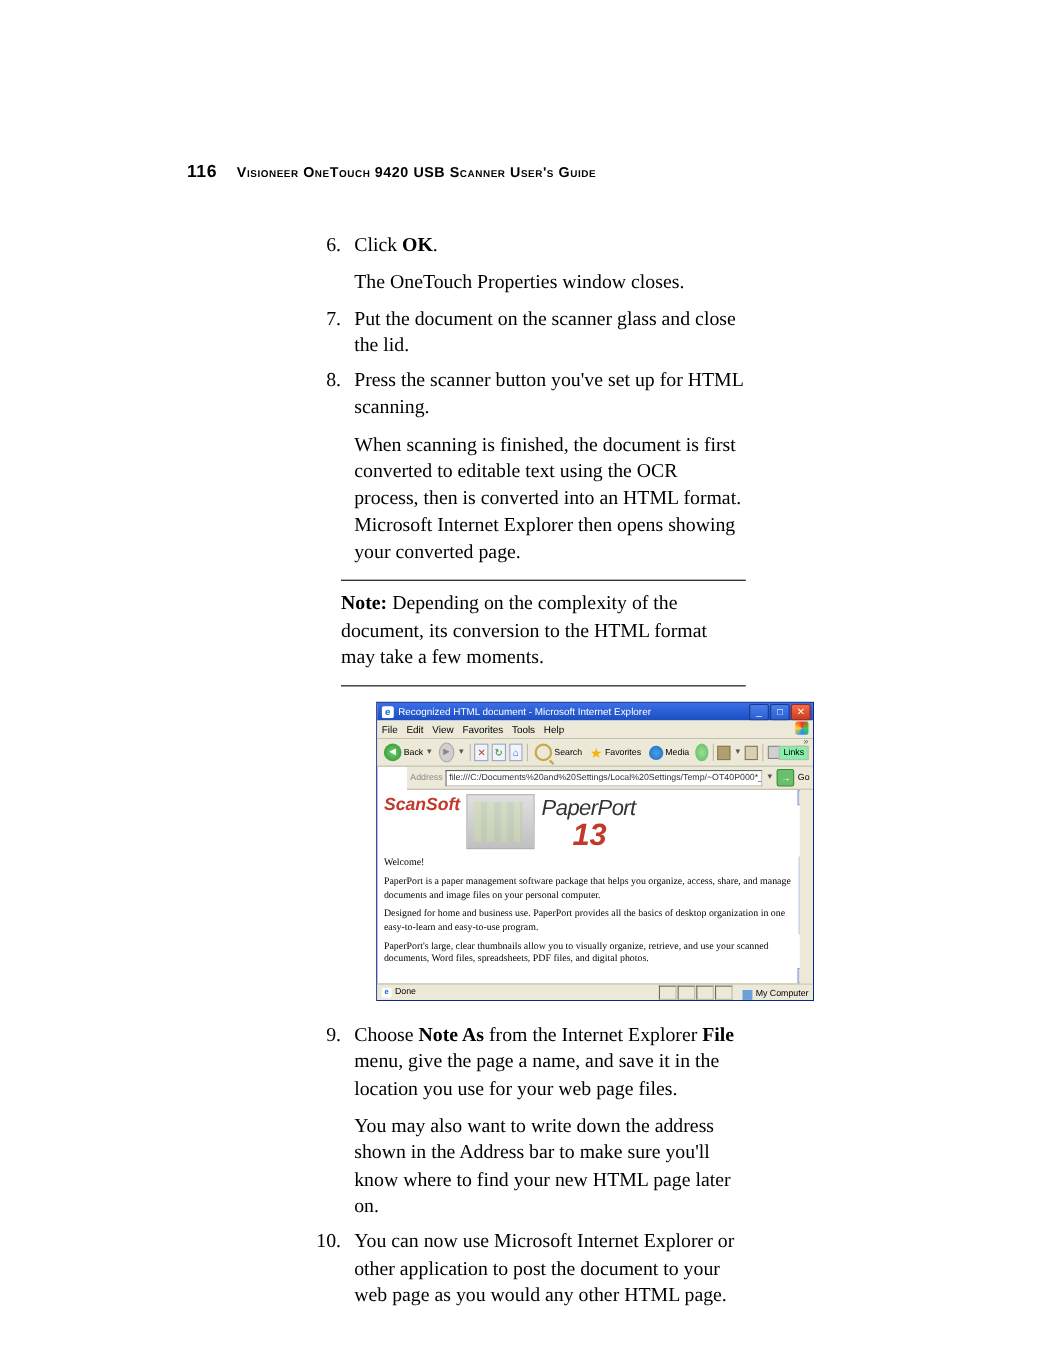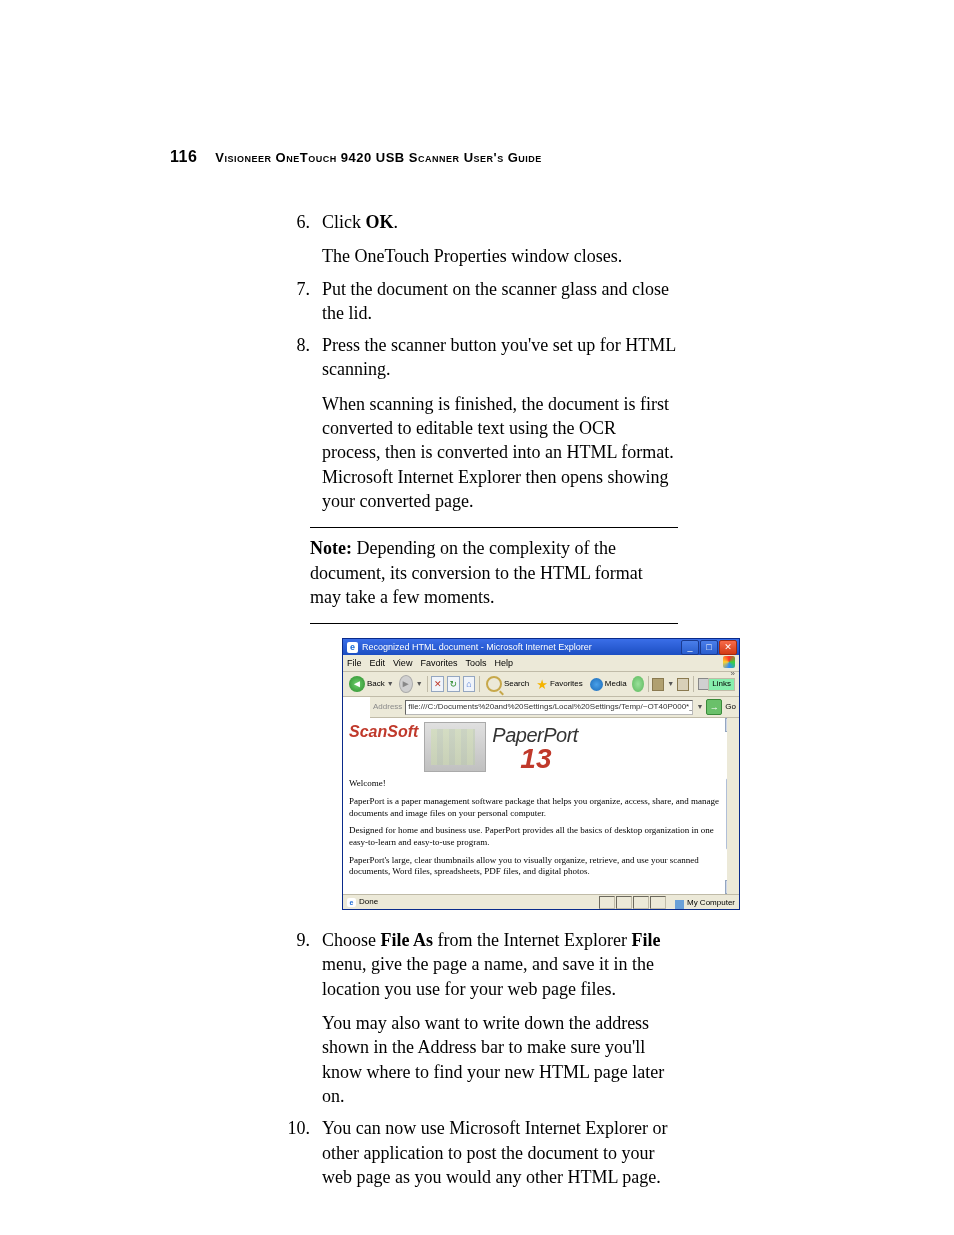--- a/index.html
+++ b/index.html
@@ -460,21 +460,21 @@
           <span style="width:9px;height:9px;background:#6aa0d8;display:inline-block;"></span>
           <span>My Computer</span>
         </div>
       </div>
     </div>
 
     <div class="step">
       <div class="num">9.</div>
       <div class="body">
         <p>
-          <span>Choose </span><span class="bold">File As</span><span> from the Internet Explorer </span><span class="bold">File</span><span> menu, give the page a name, and save it in the location you use for your web page files.</span>
+          <span>Choose </span><span class="bold">Note As</span><span> from the Internet Explorer </span><span class="bold">File</span><span> menu, give the page a name, and save it in the location you use for your web page files.</span>
         </p>
         <p>You may also want to write down the address shown in the Address bar to make sure you'll know where to find your new HTML page later on.</p>
       </div>
     </div>
 
     <div class="step">
       <div class="num">10.</div>
       <div class="body">
         <p>You can now use Microsoft Internet Explorer or other application to post the document to your web page as you would any other HTML page.</p>
       </div>

